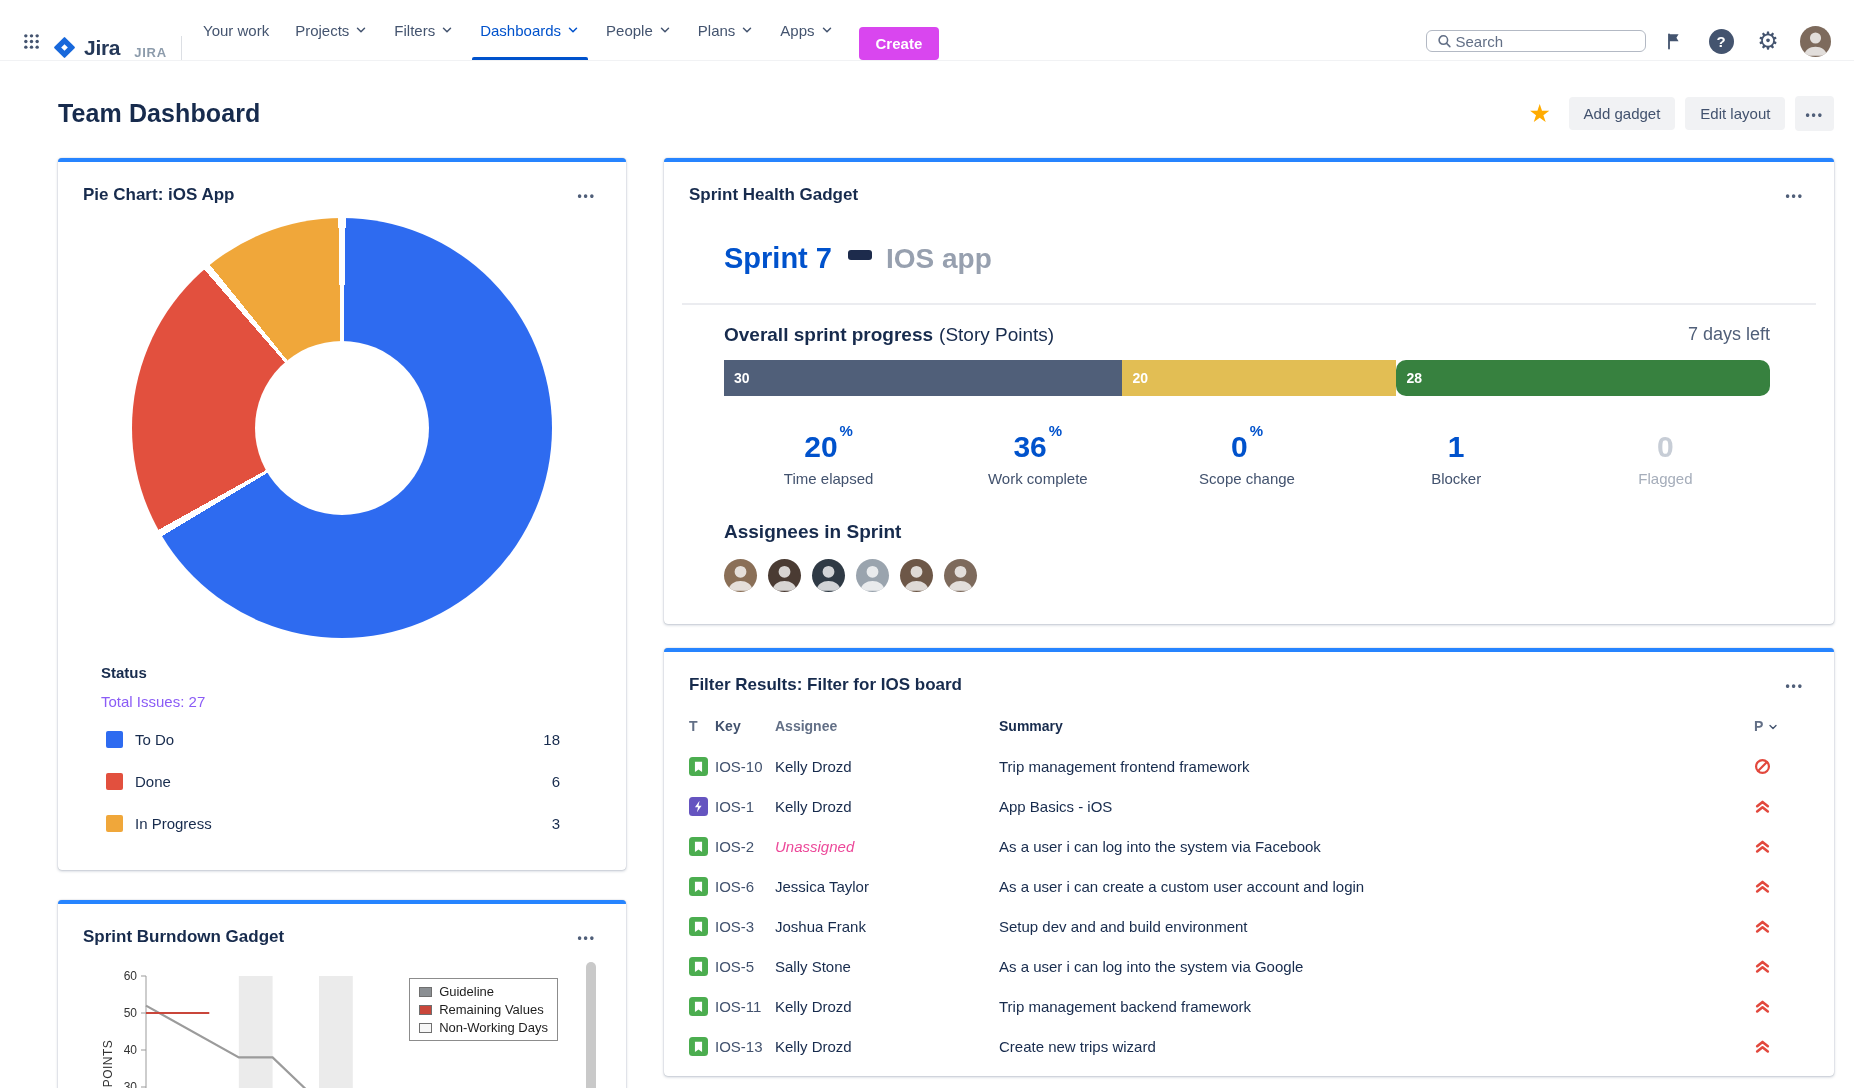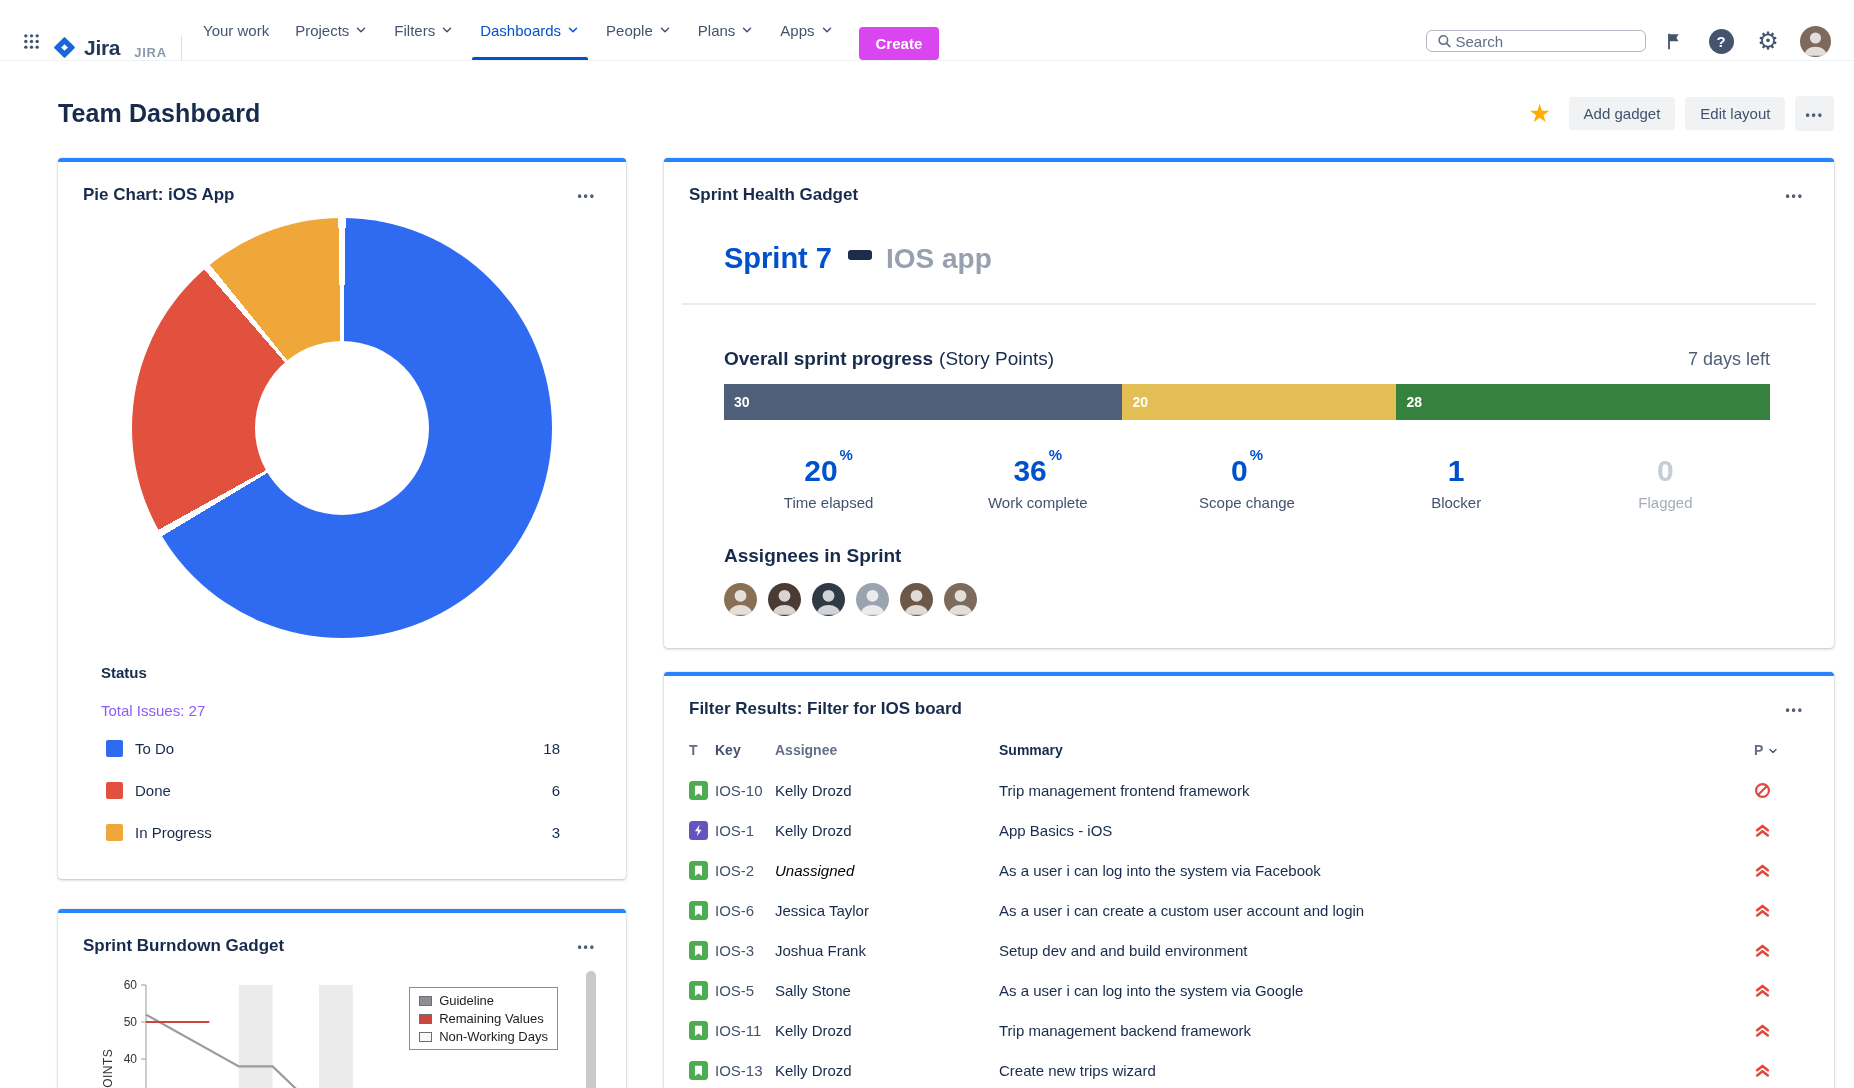--- a/index.html
+++ b/index.html
@@ -51,34 +51,34 @@
   .card{position:relative;background:#fff;border-radius:4px;border-top:4px solid #2684FF;
         box-shadow:0 1px 3px rgba(9,30,66,.25),0 0 1px rgba(9,30,66,.31)}
   .card-head{display:flex;align-items:center;justify-content:space-between;padding:20px 24px 0 25px}
   .card-head h2{font-size:17px;font-weight:700;color:#172B4D}
   .more-btn{padding:4px 6px;border-radius:3px}
 
   
   .donut{width:420px;height:420px;border-radius:50%;margin:10px auto 0;position:relative}
   .donut .hole{position:absolute;left:50%;top:50%;width:174px;height:174px;margin:-87px 0 0 -87px;border-radius:50%;background:#fff}
   .pie-legend-block{margin:26px 24px 0 43px;padding-bottom:26px}
-  .legend-heading{font-size:15px;font-weight:700;margin-bottom:21px}
+  .legend-heading{font-size:15px;font-weight:700;margin-bottom:12px}
   .legend-total{font-size:15px;color:#8b5cf6;margin-bottom:8px}
   .legend-row{display:flex;align-items:center;height:42px;padding-right:42px}
   .legend-row .swatch{width:17px;height:17px;border-radius:2px;margin:0 12px 0 5px;flex:none}
   .legend-row .l-label{font-size:15px;color:#172B4D}
   .legend-row .l-value{margin-left:auto;font-size:15px;color:#172B4D}
 
   
   .sprint-row{display:flex;align-items:center;margin:34px 60px 0}
   .sprint-name{font-size:29px;font-weight:700;color:#0052CC}
   .sprint-state{width:24px;height:10px;border-radius:3px;background:#1D2B4C;margin:0 14px 8px 16px;align-self:center}
   .board-name{font-size:28px;font-weight:700;color:#97A0AF}
   .divider{height:2px;background:#EBECF0;margin:28px 18px 0}
-  .progress-head{display:flex;align-items:flex-end;margin:43px 64px 0 60px}
+  .progress-head{display:flex;align-items:flex-start;margin:19px 64px 0 60px}
   .progress-head .ph-title{font-size:19px;font-weight:700;color:#172B4D}
   .progress-head .ph-sub{font-size:19px;font-weight:400;color:#172B4D;margin-left:6px}
   .days-left{margin-left:auto;font-size:18px;color:#505F79}
   .sprint-bar{display:flex;height:36px;margin:14px 64px 0 60px;overflow:hidden}
   .sprint-bar .seg{display:flex;align-items:center}
   .sprint-bar .seg span{color:#fff;font-size:14px;font-weight:700;padding-left:10px}
   .stats{display:flex;margin:34px 64px 0 60px}
   .stat{flex:1;text-align:center}
   .stat-value{font-size:30px;font-weight:700;color:#0052CC;line-height:1.1}
   .stat-value .u{font-size:15px;font-weight:700;position:relative;top:-10px;margin-left:2px}
@@ -89,21 +89,21 @@
   .avatars{display:flex;gap:11px;margin:16px 60px 0;padding-bottom:32px}
   .avatars .avatar{width:33px;height:33px}
 
   
   .issue-table{margin:8px 24px 0 25px;padding-bottom:10px}
   .thead{display:flex;align-items:center;height:40px;font-size:14px;font-weight:700;color:#626F86}
   .issue-row{display:flex;align-items:center;height:40px;font-size:15px;color:#172B4D}
   .c-type{width:26px;flex:none;display:flex;align-items:center}
   .c-key{width:60px;flex:none;color:#42526E;text-decoration:none;cursor:pointer}
   .c-assignee{width:224px;flex:none}
-  .c-assignee.unassigned{font-style:italic;color:#000000}
+  .c-assignee.unassigned{font-style:italic;color:#ec4899}
   .c-summary{flex:1;text-decoration:none;color:#172B4D;cursor:pointer;overflow:hidden;white-space:nowrap;text-overflow:ellipsis;}
   .c-priority{width:56px;flex:none;display:flex;align-items:center;gap:4px}
   .type-icon{width:19px;height:19px;display:block;cursor:pointer}
   .type-icon svg{width:19px;height:19px}
   .prio-icon{width:17px;height:17px;display:block}
   .prio-icon svg{width:17px;height:17px}
   .sort-chev{color:#44546F;margin-top:2px}
 
   
   .burndown{min-height:640px}
@@ -331,21 +331,21 @@
         <span class="ph-sub">(Story Points)</span>
         <span class="days-left">7 days left</span>
       </div>
       <div class="sprint-bar" id="sprint-bar">
           <div class="seg" style="flex-grow: 30; background: rgb(80, 95, 121);">
             <span>30</span>
           </div>
           <div class="seg" style="flex-grow: 20; background: rgb(226, 190, 84);">
             <span>20</span>
           </div>
-          <div class="seg" style="flex-grow: 28; background: rgb(55, 129, 63);">
+          <div class="seg" style="flex-grow: 28; background: rgb(55, 129, 63); border-radius: 10px;">
             <span>28</span>
           </div>
         </div>
       <div class="stats" id="sprint-stats">
   <div class="stat">
     <div class="stat-value"><span class="v">20</span><sup class="u">%</sup></div>
     <div class="stat-label">Time elapsed</div>
   </div>
 
   <div class="stat">

